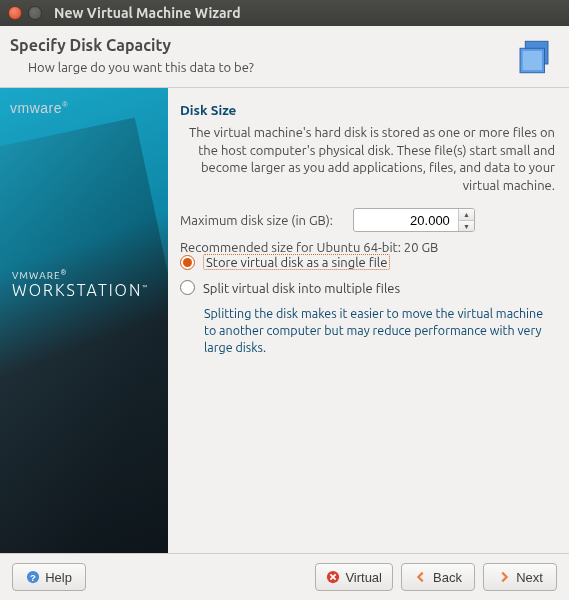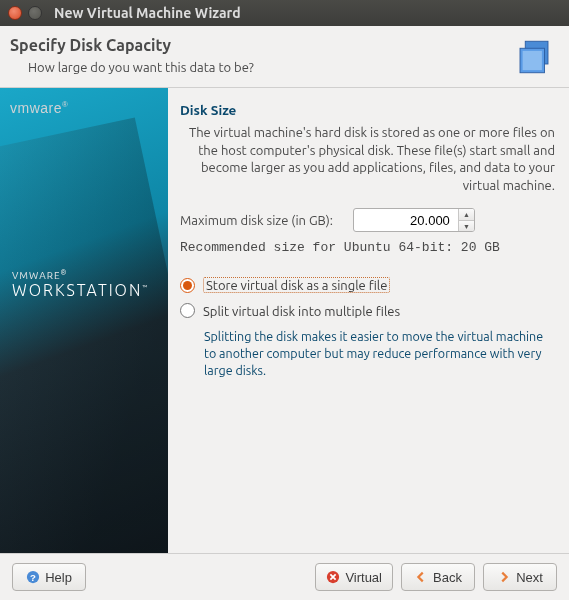--- a/index.html
+++ b/index.html
@@ -147,21 +147,21 @@
   flex-direction: column;
   border-left: 1px solid #c8c7c6;
 }
 .spin-arrows div {
   flex:1;
   display:flex; align-items:center; justify-content:center;
   font-size: 7px; color:#555; cursor:pointer;
   background: linear-gradient(#fafafa,#e8e7e6);
 }
 .spin-arrows div:first-child{border-bottom:1px solid #c8c7c6;}
-.recommended { font-size: 13px; color:#4a4a4a; margin-bottom: 22px; font-family: Liberation Mono, monospace;}
+.recommended { font-size: 13px; color:#4a4a4a; }
 
 .radio-row {
   display: flex;
   align-items: center;
   gap: 8px;
   margin-bottom: 10px;
 }
 .radio-row input[type=radio]{
   width:15px; height:15px; accent-color:#d9590f;
 }

